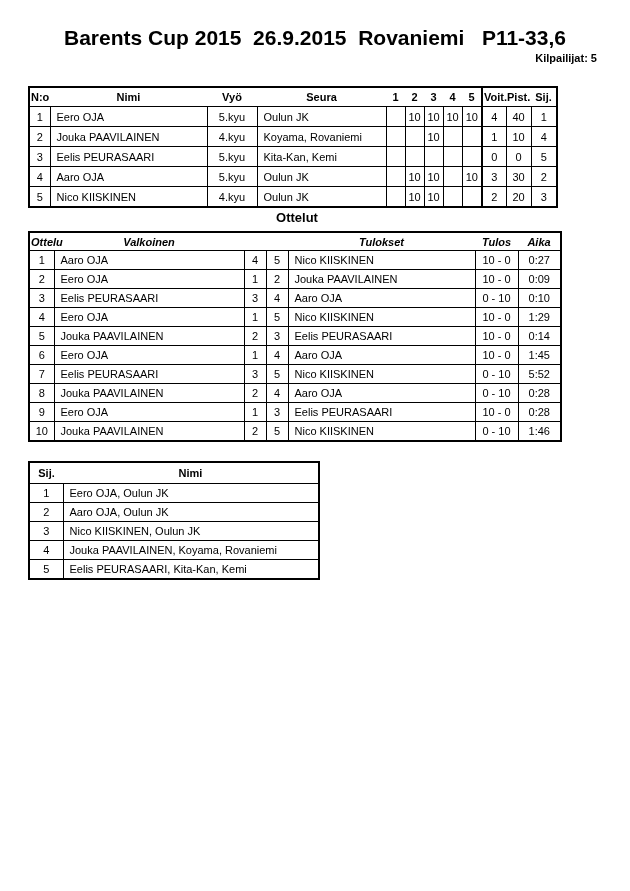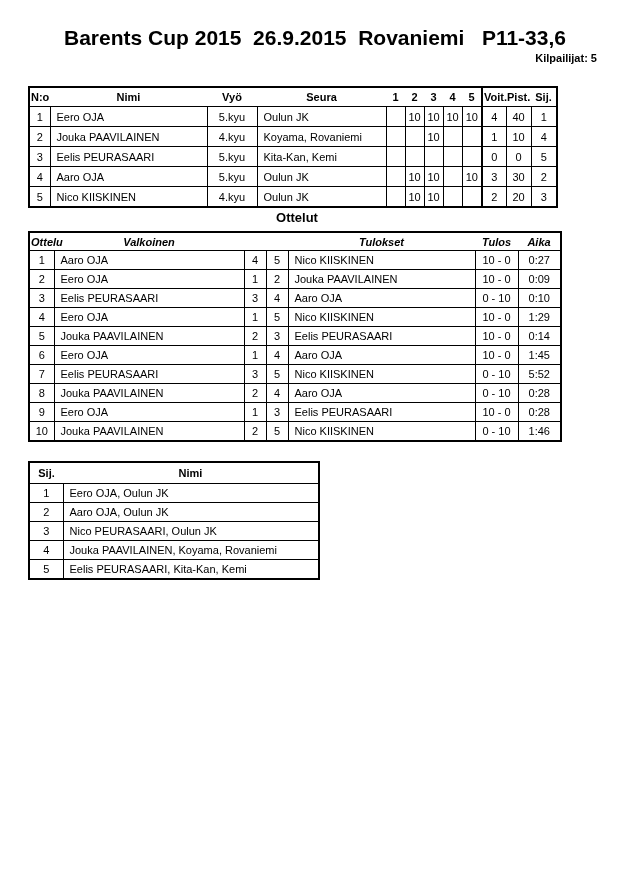--- a/index.html
+++ b/index.html
@@ -299,21 +299,21 @@
       <tr>
         <td>1</td>
         <td class="al">Eero OJA, Oulun JK</td>
       </tr>
       <tr>
         <td>2</td>
         <td class="al">Aaro OJA, Oulun JK</td>
       </tr>
       <tr>
         <td>3</td>
-        <td class="al">Nico PEURASAARI, Oulun JK</td>
+        <td class="al">Nico KIISKINEN, Oulun JK</td>
       </tr>
       <tr>
         <td>4</td>
         <td class="al">Jouka PAAVILAINEN, Koyama, Rovaniemi</td>
       </tr>
       <tr>
         <td>5</td>
         <td class="al">Eelis PEURASAARI, Kita-Kan, Kemi</td>
       </tr>
     </tbody>

